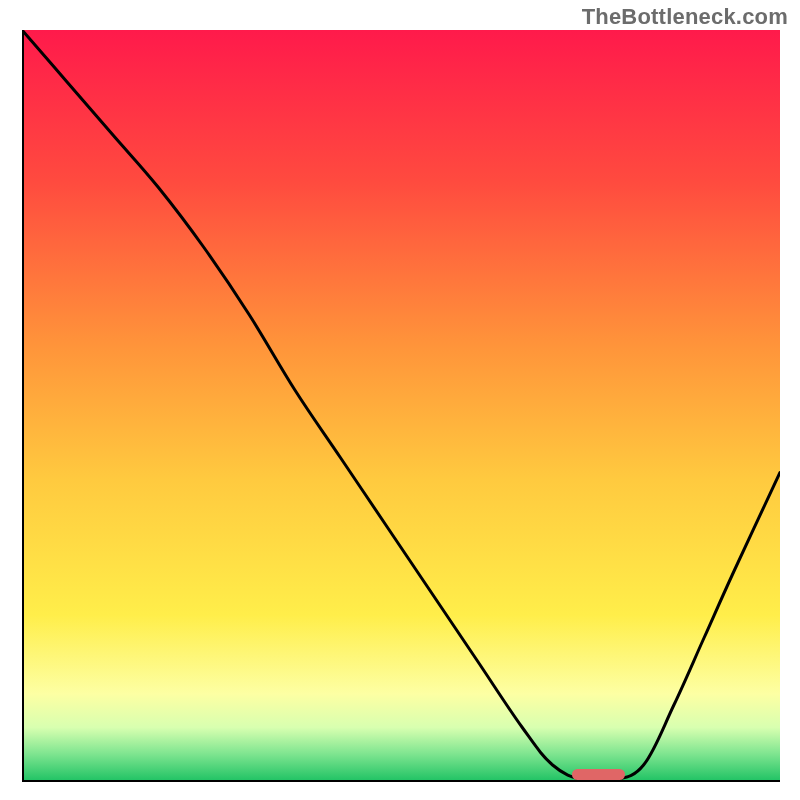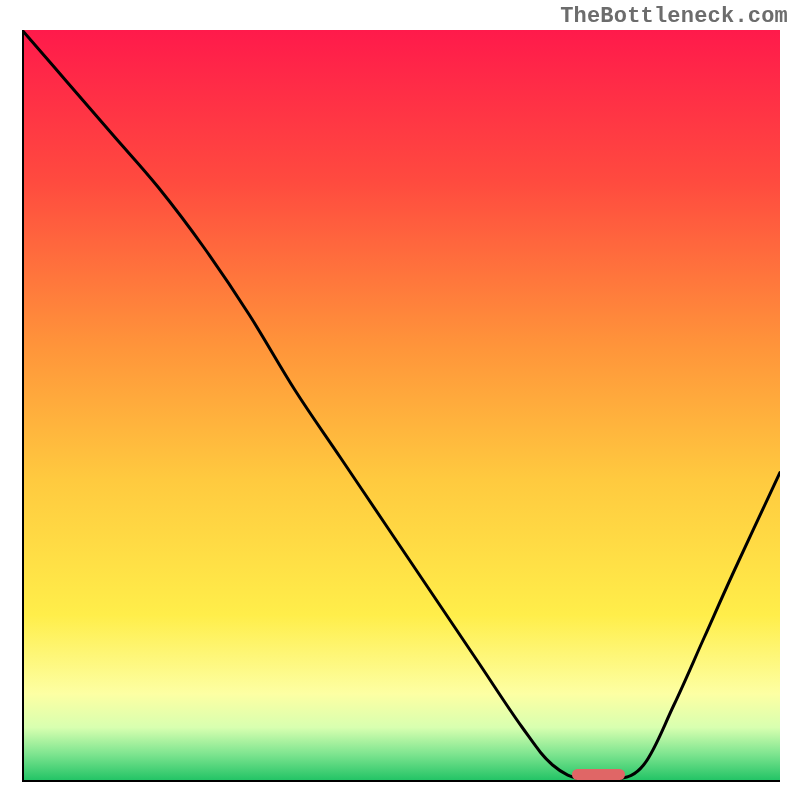--- a/index.html
+++ b/index.html
@@ -8,21 +8,20 @@
     width: 800px;
     height: 800px;
     background: #ffffff;
     font-family: Arial, Helvetica, sans-serif;
     overflow: hidden;
   }
   .stage {
     position: relative;
     width: 800px;
     height: 780px;
-    font-family: Liberation Mono, monospace;
   }
   .watermark {
     position: absolute;
     top: 4px;
     right: 12px;
     font-size: 22px;
     font-weight: 600;
     color: #6c6c6c;
     letter-spacing: 0.2px;
     user-select: none;

